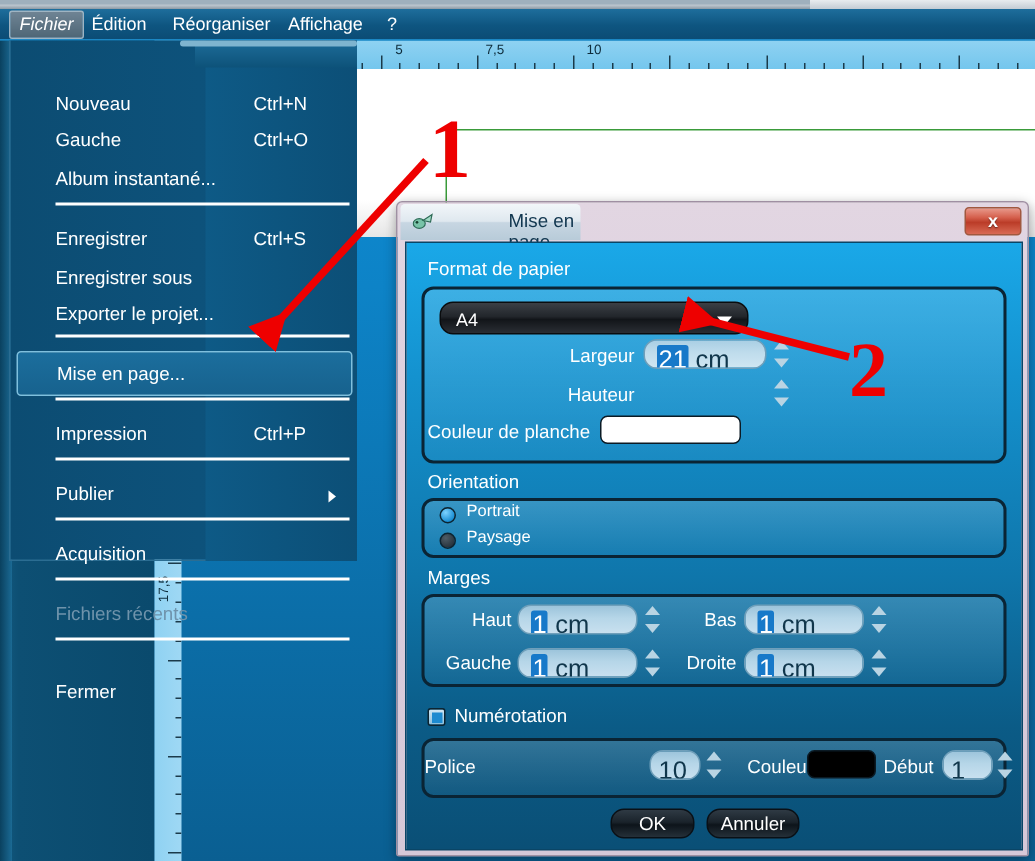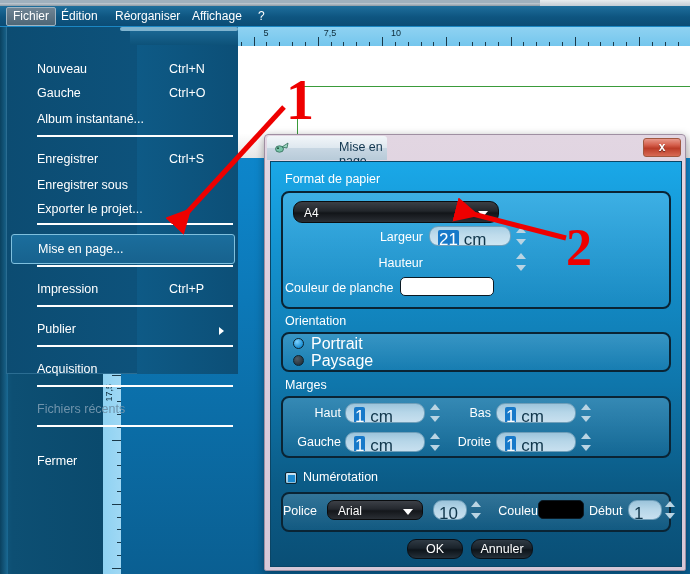--- a/index.html
+++ b/index.html
@@ -40,20 +40,21 @@
     position: absolute; top: 2px; height: 17px;
     color: #ffffff; font-size: 12px; line-height: 17px;
     padding: 0 6px; white-space: nowrap;
   }
   .menubar-item.active {
     background: linear-gradient(to bottom, #6f8494, #4e6676);
     border: 1px solid #9fb4c2;
     border-radius: 2px;
     top: 1px; height: 19px; line-height: 17px;
     color: #ffffff;
+    font-style: italic;
   }
 
   
   .workspace {
     position: absolute; left: 0; top: 27px; width: 690px; height: 547px;
     background: linear-gradient(to bottom, #0e8ed6 0%, #0d83c7 30%, #0b6ea8 70%, #0a5f92 100%);
   }
   .ws-left-panel {
     position: absolute; left: 0; top: 0; width: 103px; height: 547px;
     background: linear-gradient(to right, #135b82 0%, #0d4f73 12%, #0a4a6d 100%);
@@ -304,21 +305,21 @@
     border-radius: 5px;
   }
 
   
   .radio {
     position: absolute; width: 11px; height: 11px; border-radius: 50%;
     border: 1px solid #0c2431;
   }
   .radio.on { background: radial-gradient(circle at 35% 30%, #7dd2ff, #1b8fd4 70%, #0f6ca8); }
   .radio.off { background: radial-gradient(circle at 35% 30%, #4e5c66, #2a3640 70%, #1b242b); }
-  .radio-lbl { position: absolute; color: #ffffff; font-size: 16px; }
+  .radio-lbl { position: absolute; color: #ffffff; font-size: 11px; }
 
   
   .chk {
     position: absolute; width: 12px; height: 12px;
     border: 1px solid #0c2431; border-radius: 2px;
     background: linear-gradient(to bottom, #cfe6f4, #8cc0dd);
   }
   .chk .inner {
     position: absolute; left: 2px; top: 2px; width: 7px; height: 7px;
     background: #1c8ad0;
@@ -637,24 +638,20 @@
         <span class="dn"></span>
       </div>
 
       <div class="chk" style="left:14px; top:310px;">
         <span class="inner"></span>
       </div>
       <div class="chk-lbl" style="left:32px; top:308px;">Numérotation</div>
 
       <div class="grp-box light" style="left:10px; top:330px; width:390px; height:40px;"></div>
       <div class="fld-label" style="left:12px; top:342px; width:44px; text-align:left;">Police</div>
-      <div class="combo-arial" style="left:56px; top:338px; width:96px; height:20px;">
-        <span class="cv">Arial</span>
-        <span class="combo-arrow" style="right:9px; top:8px;"></span>
-      </div>
       <div class="tinput plain" style="left:162px; top:338px; width:34px; height:20px;">
         <span class="tv" style="left:5px;"><span>10</span></span>
       </div>
       <div class="spin" style="left:200px; top:338px;">
         <span class="up"></span>
         <span class="dn"></span>
       </div>
       <div class="fld-label" style="left:215px; top:342px; width:56px; text-align:right;">Couleur</div>
       <div class="swatch" id="num-swatch" style="left: 267px; top: 338px; width: 46px; height: 19px; background: rgb(0, 0, 0);"></div>
       <div class="fld-label" style="left:318px; top:342px; width:42px; text-align:left;">Début</div>

